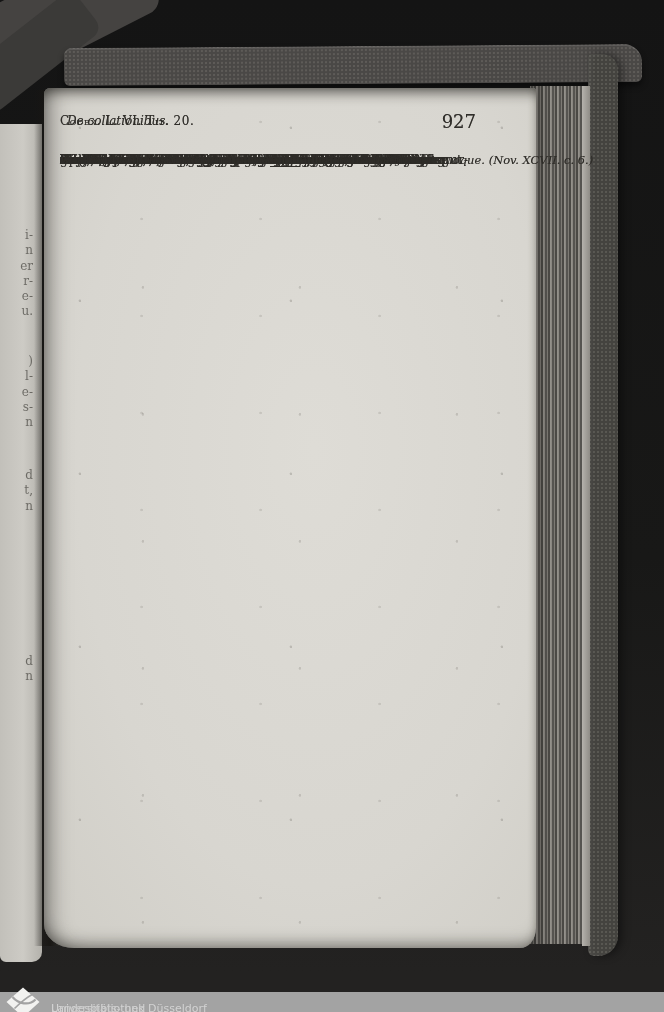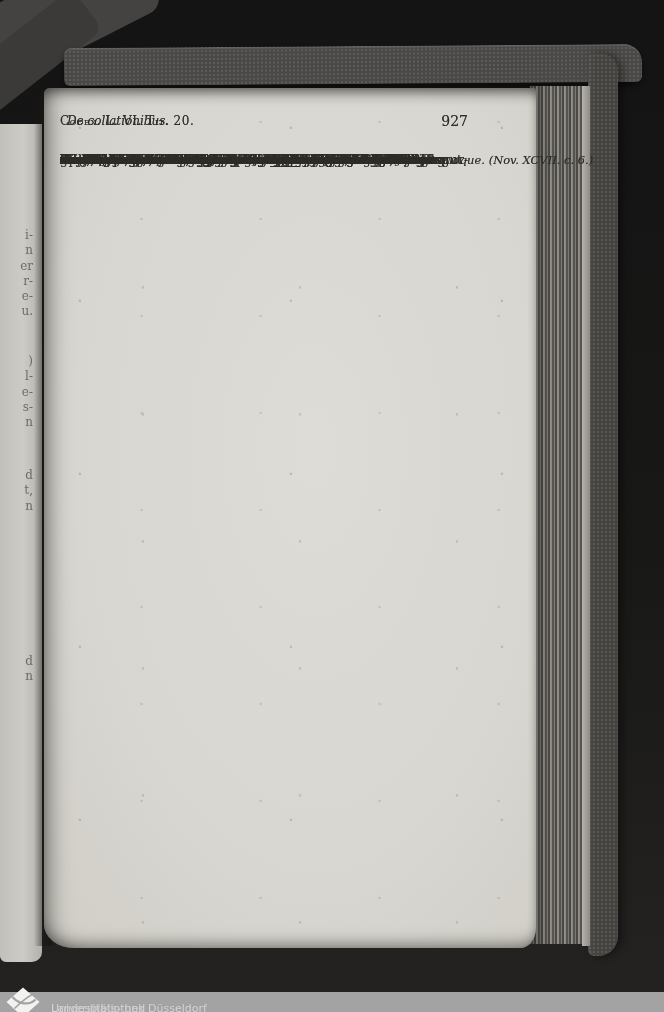--- a/index.html
+++ b/index.html
@@ -49,21 +49,21 @@
                inset -6px 0 10px -7px rgba(90,88,80,0.45);}
 
   
   .content{position:absolute;left:16px;top:26px;width:420px;color:#2f2d29;
     font-size:12px;line-height:15.3px;text-shadow:0 0 0.5px rgba(47,45,41,0.55);}
   .content > *{position:static;}
   .runhead{position:relative;height:17px;margin-bottom:22px;font-size:12px;}
   .runhead .mid{display:block;text-align:center;padding-right:64px;white-space:nowrap;}
   .codex{font-variant:small-caps;letter-spacing:0.6px;}
   .subject{font-style:italic;margin-left:7px;}
-  .pagenum{position:absolute;right:12px;top:0;font-size:14px;}
+  .pagenum{position:absolute;right:4px;top:0;font-size:18px;}
   .para{display:block;}
   .tl{display:block;text-align:justify;text-align-last:justify;white-space:normal;}
   .para .tl:last-child{text-align-last:left;}
   .para.ind .tl:first-child{text-indent:28px;}
   .p1 .tl:last-child{letter-spacing:2.6px;}
   .h-law{display:block;text-align:center;font-style:italic;margin:9px 0 9px;font-size:12px;}
   .sperr{letter-spacing:2.6px;}
   .h-auth{display:block;text-align:center;font-style:italic;margin:10px 0 15px;font-size:11.5px;white-space:nowrap;}
   .auth-word{text-decoration:underline;text-underline-offset:2px;}
 

